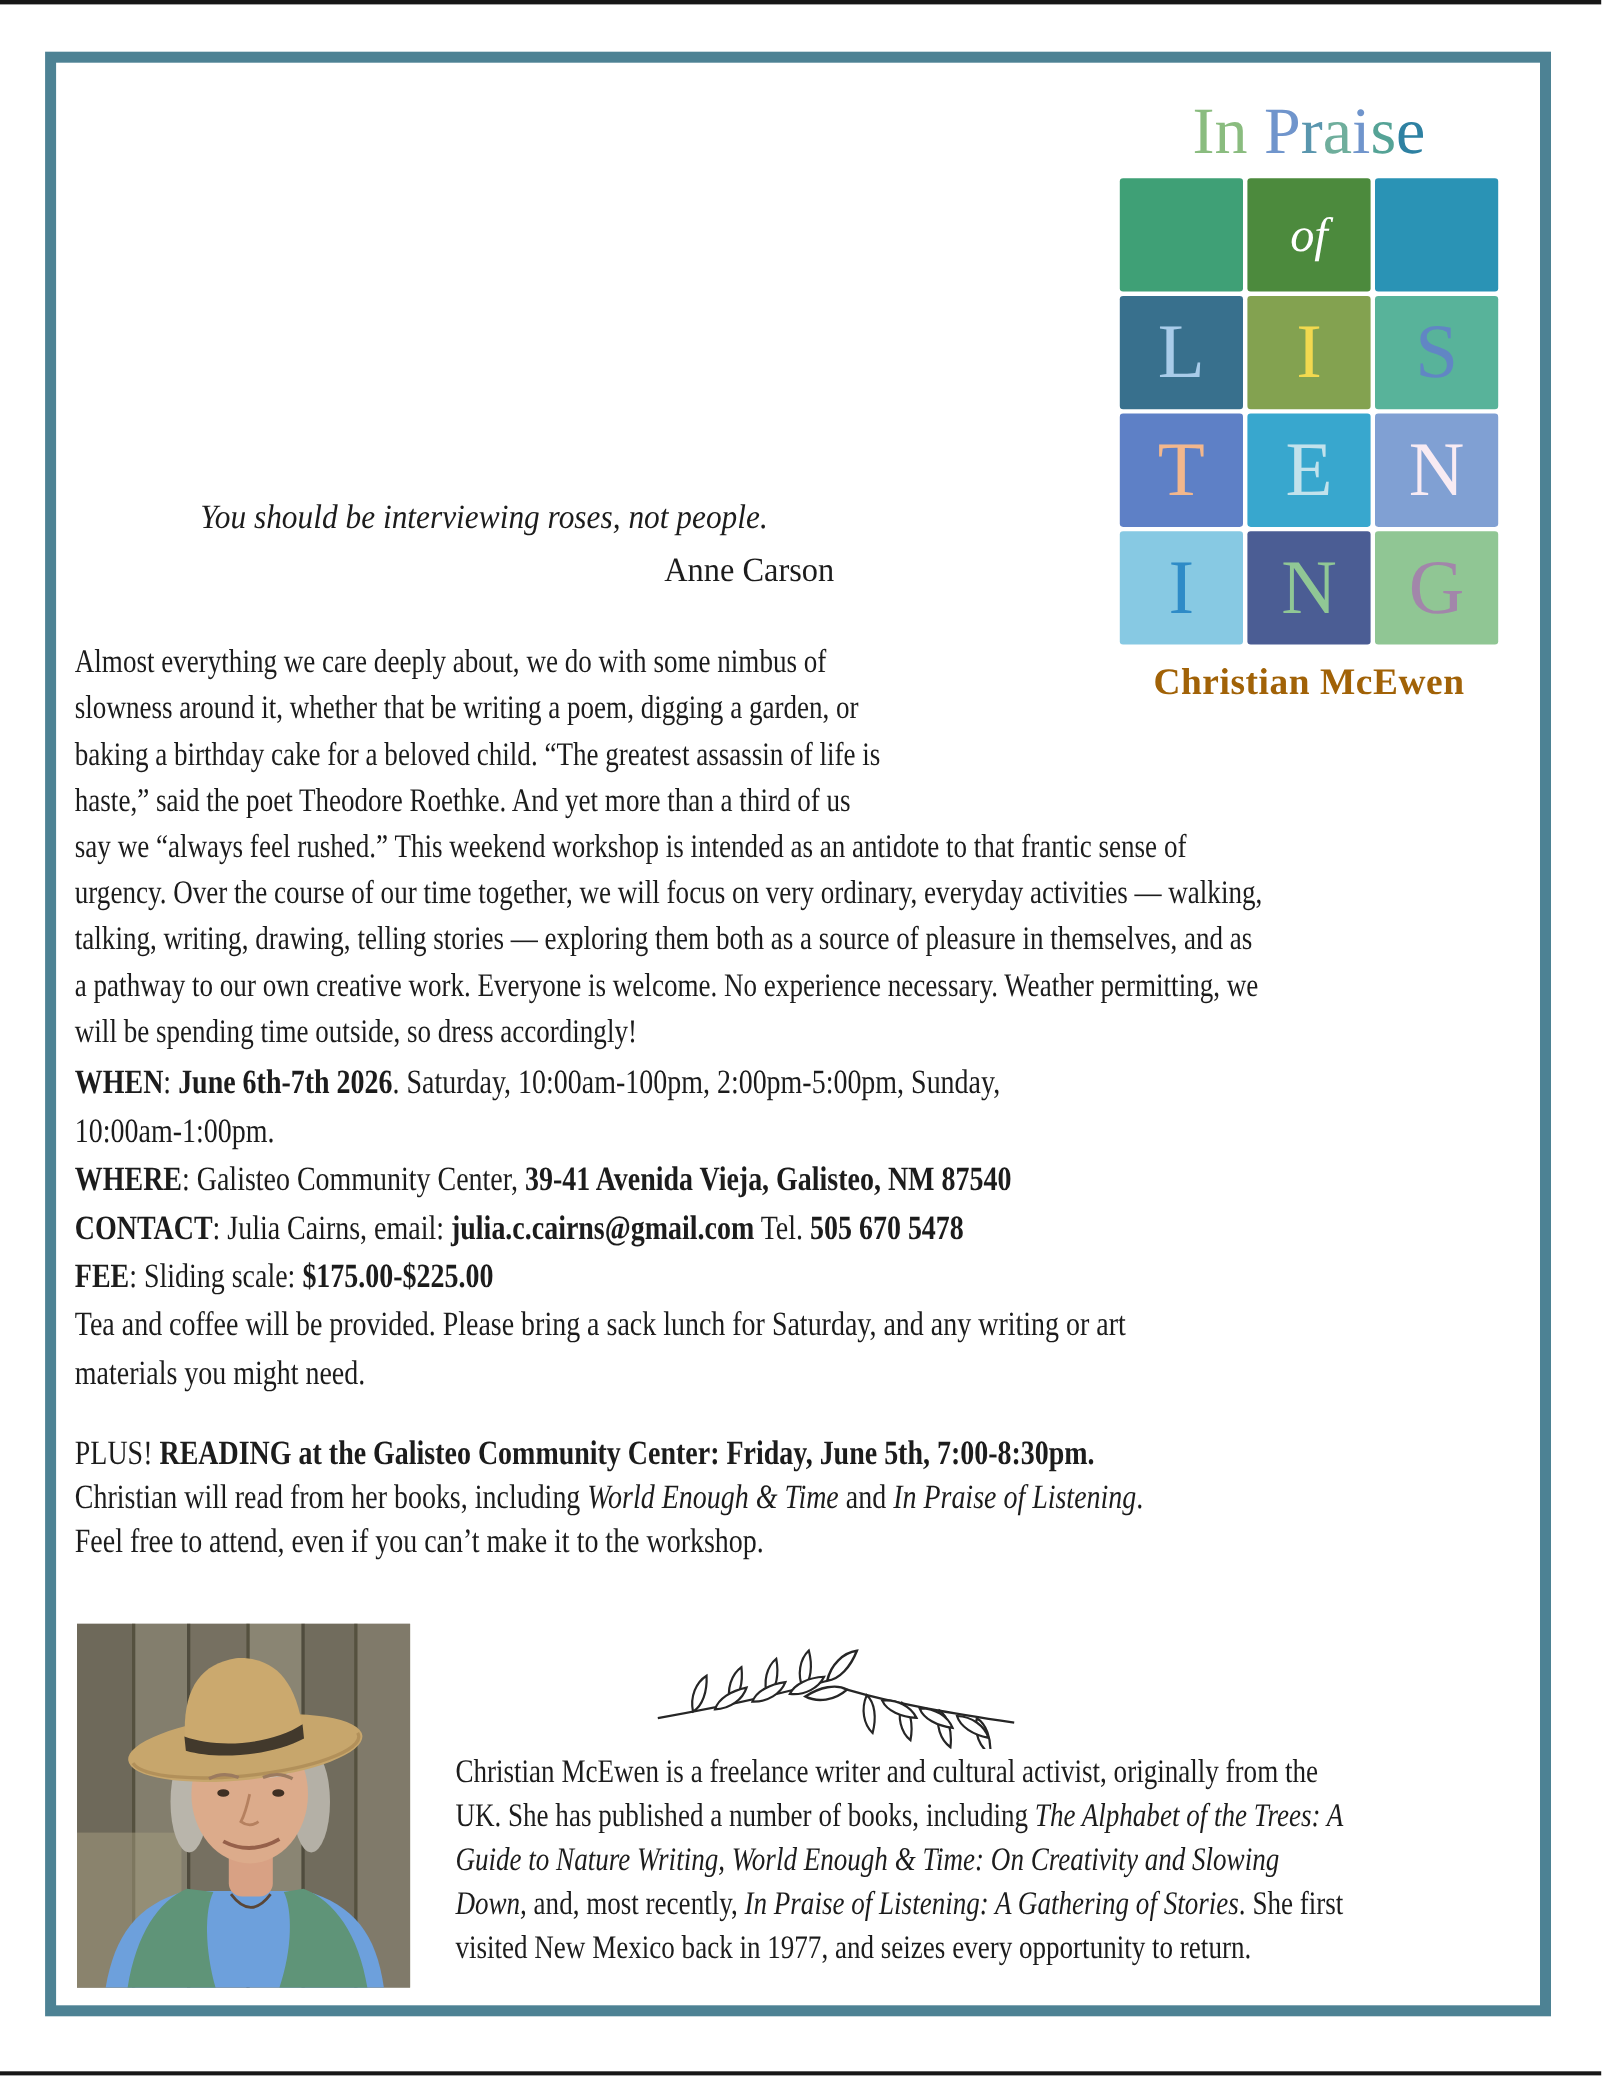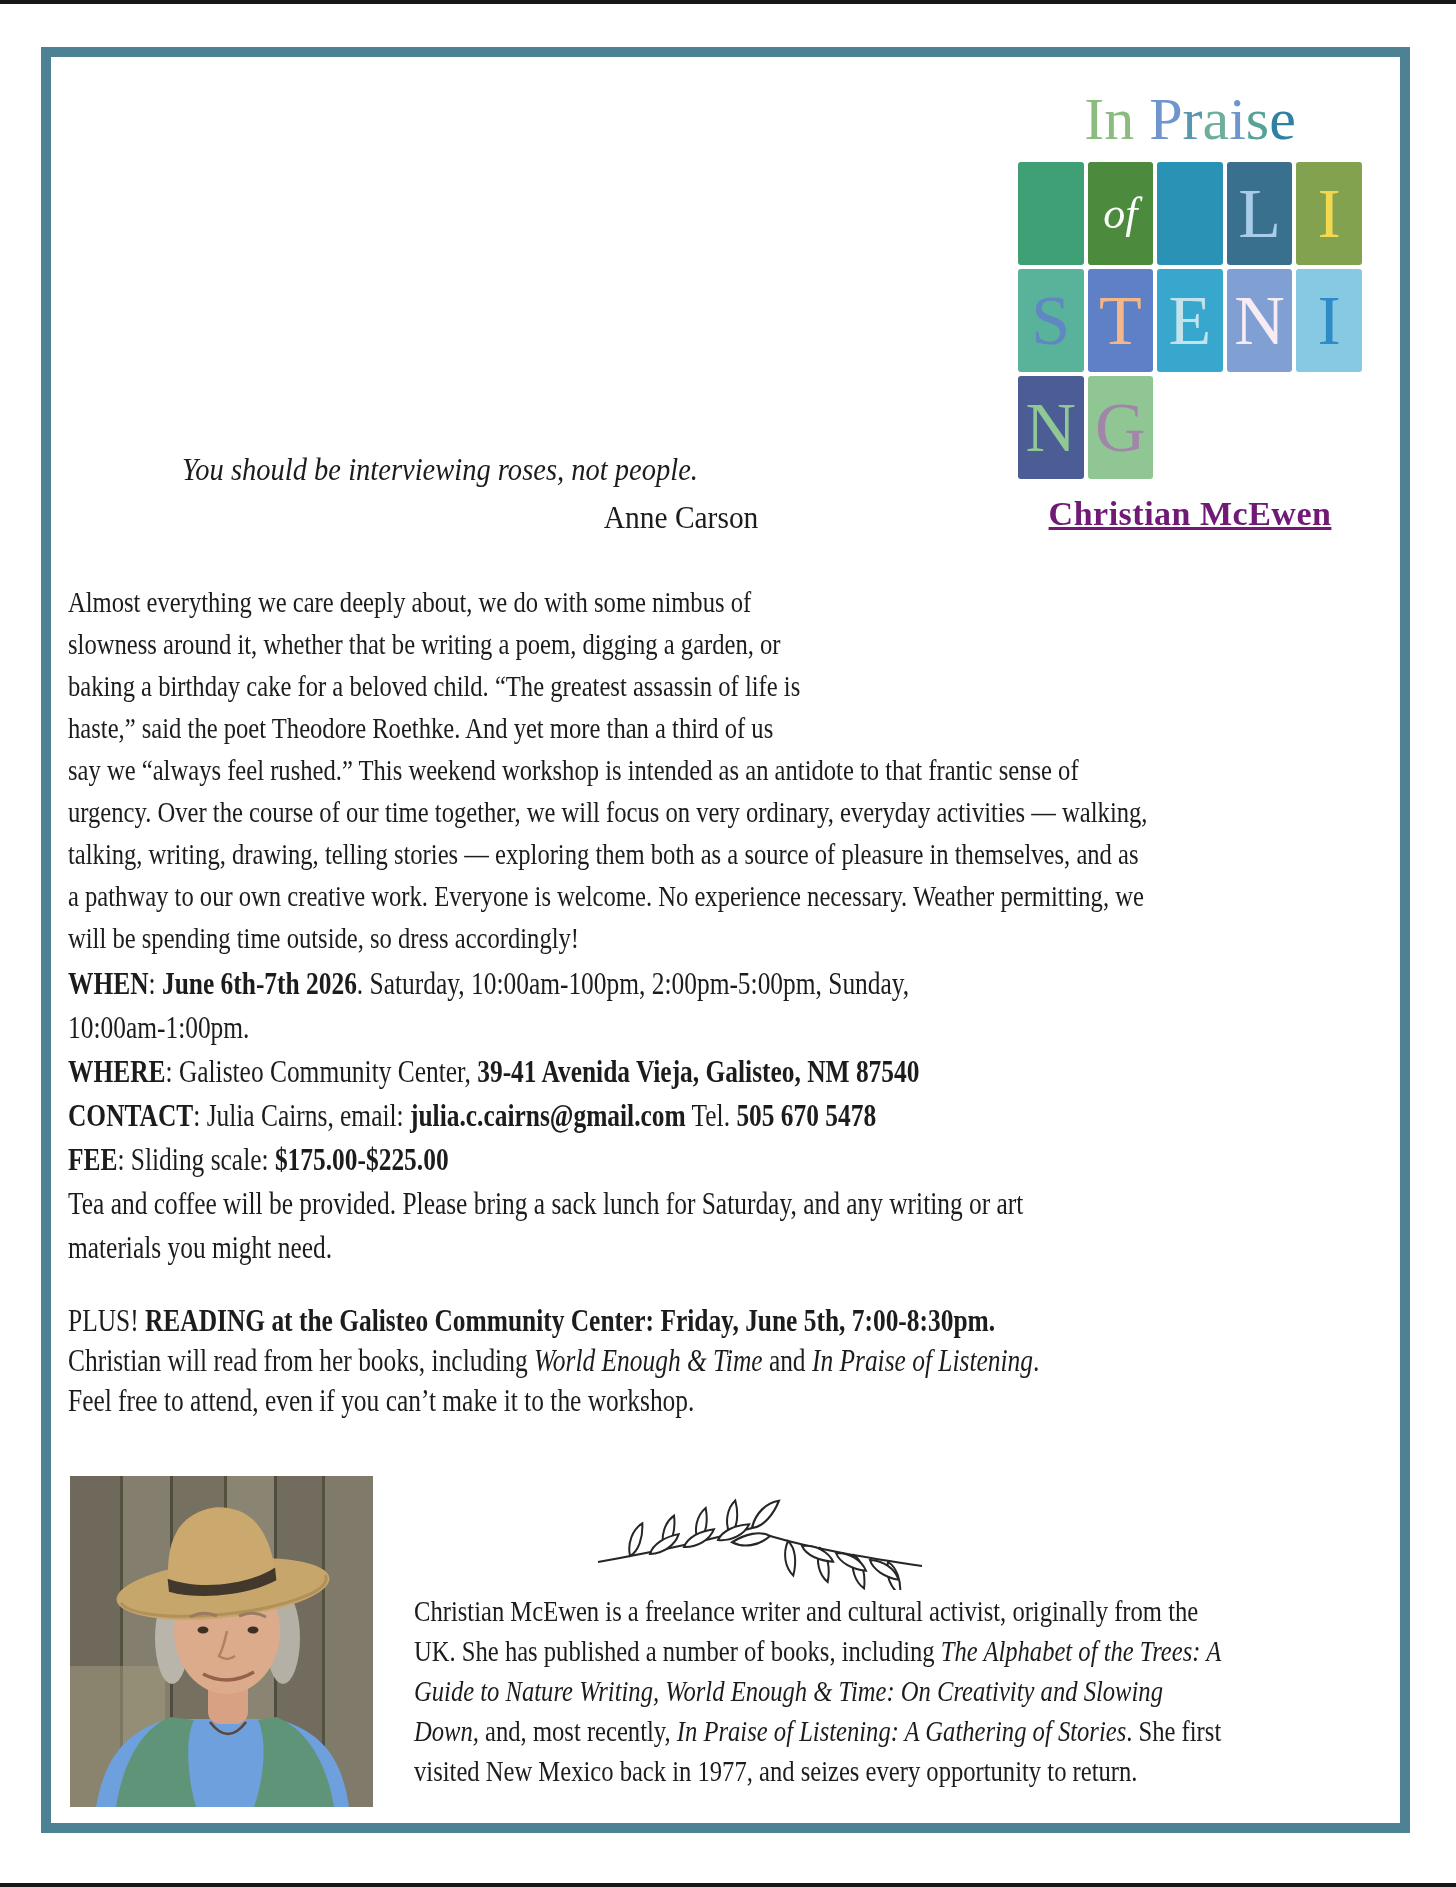--- a/index.html
+++ b/index.html
@@ -17,21 +17,21 @@
   .title-line{font-weight:bold;font-size:88px;line-height:116px;letter-spacing:-1px;transform:scaleX(0.8);}
   .subtitle{font-size:57px;line-height:74px;margin-top:14px;transform:scaleX(0.95);}
 
   .quote-text{position:absolute;left:60px;top:452px;width:760px;text-align:center;
               font-style:italic;font-size:31px;transform:scaleX(0.92);}
   .quote-attr{position:absolute;left:70px;top:500px;width:706px;text-align:right;font-size:31px;transform:scaleX(0.95);}
 
   .cover{position:absolute;left:1018px;top:84px;width:344px;}
   .cover-title{font-size:60px;line-height:70px;text-align:center;letter-spacing:0;}
   .cover-title span{white-space:pre;}
-  .cover-grid{margin-top:8px;display:grid;grid-template-columns:repeat(5,1fr);gap:4px;}
+  .cover-grid{margin-top:8px;display:grid;grid-template-columns:repeat(3,1fr);gap:4px;}
   .cover-cell{height:103px;display:flex;align-items:center;justify-content:center;
               font-size:70px;border-radius:3px;}
   .cover-cell .of{font-size:44px;font-style:italic;}
   .cover-author{margin-top:16px;text-align:center;font-weight:bold;font-size:34px;letter-spacing:0.5px;}
 
   .textblock{position:absolute;}
   .tline{white-space:pre;}
   .tline span{white-space:pre;}
   .intro{left:68px;top:581px;width:1480px;font-size:30px;}
   .intro .tline{line-height:42px;}
@@ -87,21 +87,21 @@
         <div class="cover-cell" style="background: rgb(135, 201, 227);">
           <span style="color: rgb(46, 139, 199);">I</span>
         </div>
         <div class="cover-cell" style="background: rgb(75, 93, 148);">
           <span style="color: rgb(144, 199, 149);">N</span>
         </div>
         <div class="cover-cell" style="background: rgb(144, 198, 148);">
           <span style="color: rgb(162, 134, 170);">G</span>
         </div>
       </div>
-    <div class="cover-author" style="color: #701a75; text-decoration: underline;">Christian McEwen</div>
+    <div class="cover-author" style="color: #a16207;">Christian McEwen</div>
   </div>
 
   <div class="textblock intro sq-l">
       <div class="tline"><span>Almost everything we care deeply about, we do with some nimbus of</span></div>
       <div class="tline"><span>slowness around it, whether that be writing a poem, digging a garden, or</span></div>
       <div class="tline"><span>baking a birthday cake for a beloved child. “The greatest assassin of life is</span></div>
       <div class="tline"><span>haste,” said the poet Theodore Roethke. And yet more than a third of us</span></div>
       <div class="tline"><span>say we “always feel rushed.” This weekend workshop is intended as an antidote to that frantic sense of</span></div>
       <div class="tline"><span>urgency. Over the course of our time together, we will focus on very ordinary, everyday activities — walking,</span></div>
       <div class="tline"><span>talking, writing, drawing, telling stories — exploring them both as a source of pleasure in themselves, and as</span></div>

